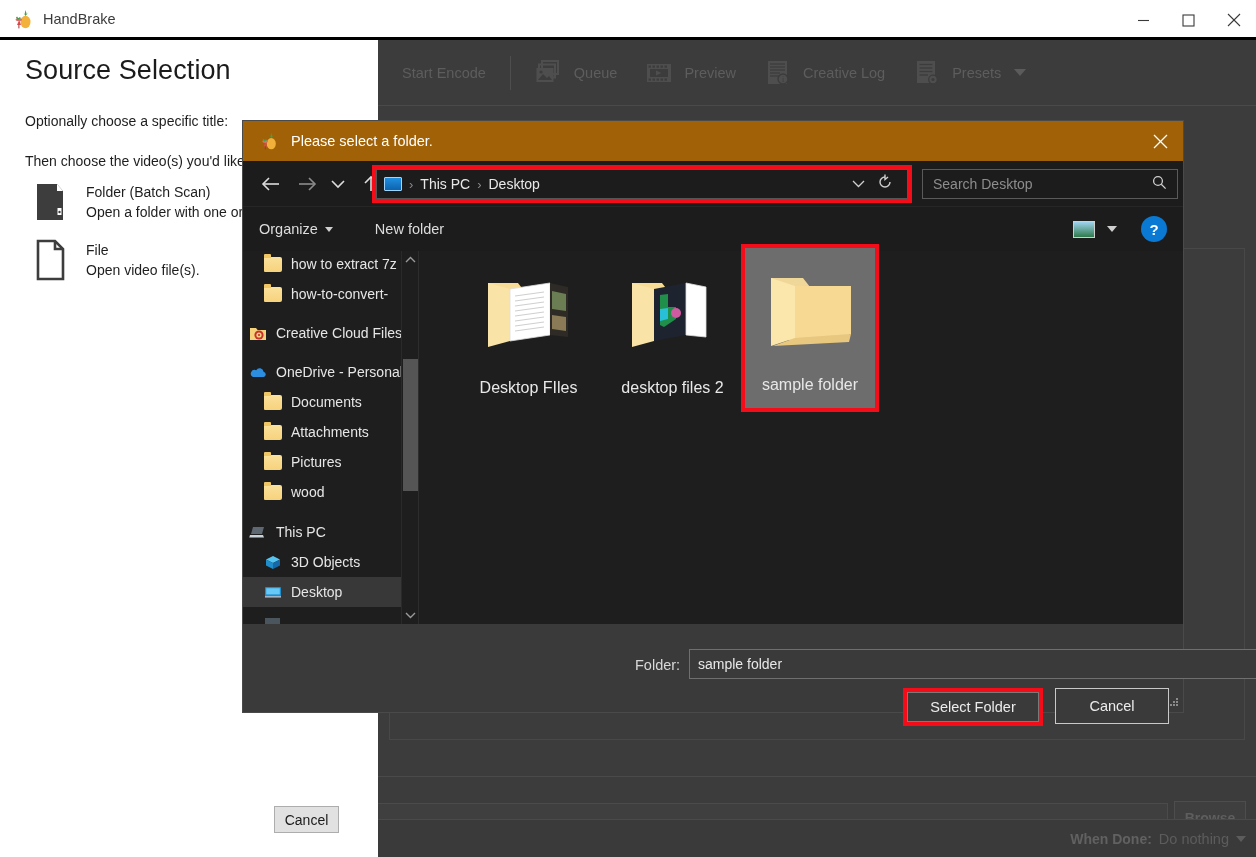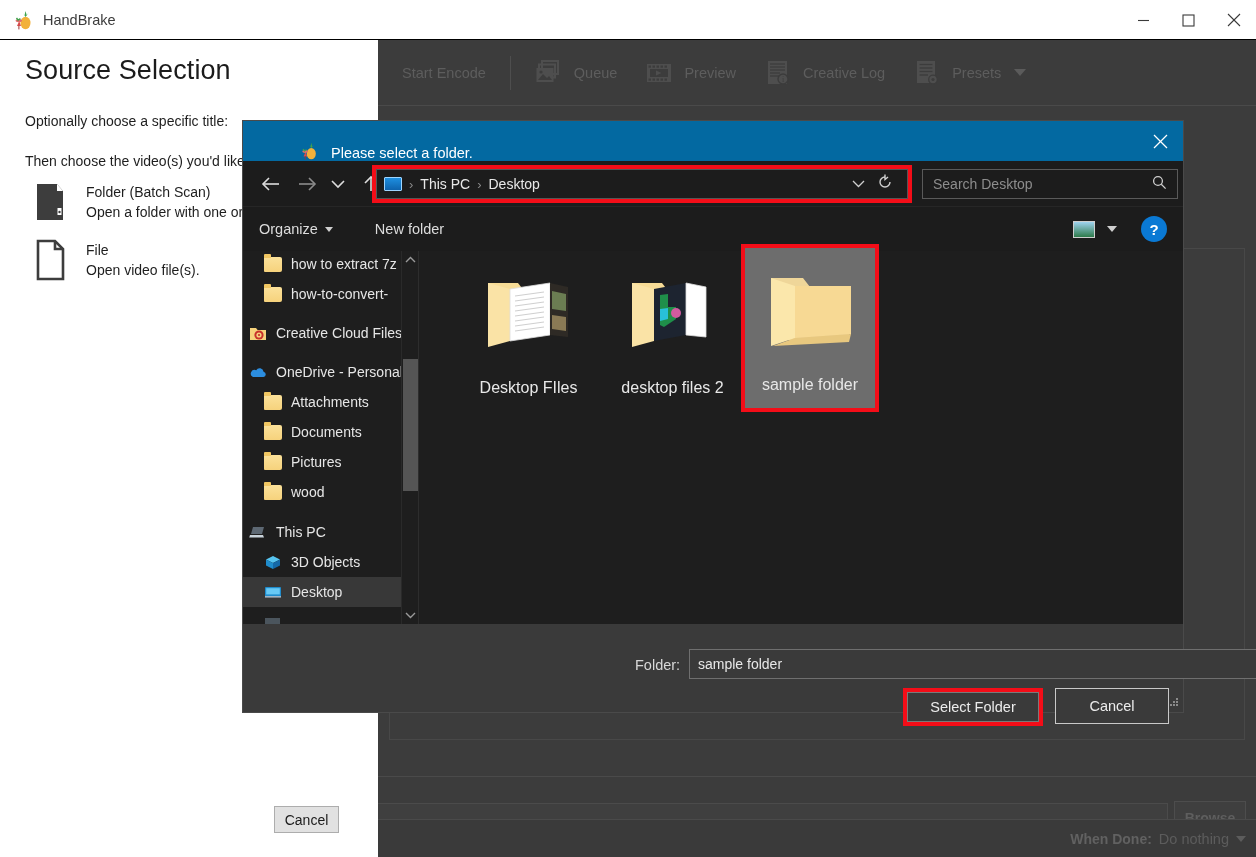--- a/index.html
+++ b/index.html
@@ -9,21 +9,21 @@
     background:#3c3c3c;
     position:relative;
     -webkit-font-smoothing:antialiased;
   }
 
   
   #hb-window{ position:absolute; left:0; top:0; width:1256px; height:857px; background:#3c3c3c; }
 
   #hb-titlebar{
     position:absolute; left:0; top:0; width:1256px; height:40px;
-    background:#ffffff; border-bottom:1px solid #000000;
+    background:#ffffff; border-bottom:3px solid #000000;
     display:flex; align-items:center;
   }
   #hb-titlebar .tb-icon{ margin-left:12px; width:22px; height:22px; position:relative; }
   #hb-titlebar .tb-title{ margin-left:9px; font-size:14.5px; color:#3c3c3c; }
   .win-btns{ position:absolute; right:0; top:0; height:40px; display:flex; }
   .win-btn{ width:45px; height:40px; display:flex; align-items:center; justify-content:center;
             color:#3a3a3a; }
   .win-btn svg{ display:block; }
 
   
@@ -106,21 +106,21 @@
 
   #hb-sep-1{ position:absolute; left:0; top:736px; width:878px; height:1px; background:#4a4a4a;}
 
   
   #dlg{
     position:absolute; left:243px; top:121px; width:940px; height:591px;
     background:#3a3a3a;
     box-shadow:0 0 0 1px #4a4a4a;
   }
   #dlg-title{
-    height:40px; background:#0369a1; display:flex; align-items:flex-end; position:relative;padding-left:40px;
+    height:40px; background:#a16207; display:flex; align-items:center; position:relative;
   }
   #dlg-title .d-ico{ margin-left:16px; width:20px;height:20px; position:relative;}
   #dlg-title .d-txt{ margin-left:12px; color:#ffffff; font-size:14.5px;}
   #dlg-close{
     position:absolute; right:0; top:0; width:46px; height:40px;
     display:flex; align-items:center; justify-content:center; color:#fff; cursor:pointer;
   }
 
   #dlg-nav{
     height:45px; background:#1c1c1c; display:flex; align-items:center; position:relative;
@@ -515,25 +515,25 @@
           <div class="tnode ind0">
             <span class="ti">
               <svg width="18" height="15" viewBox="0 0 18 15">
                 <path d="M4 12 H14.5 A2.7 2.7 0 0 0 14.6 6.7 A4 4 0 0 0 7.2 5.2 A3.4 3.4 0 0 0 4 12 Z" fill="#2c8ee0"></path>
               </svg>
             </span>
             <span>OneDrive - Personal</span>
           </div>
           <div class="tnode ind1">
             <span class="ti folder-ico"></span>
-            <span>Attachments</span>
+            <span>Documents</span>
           </div>
           <div class="tnode ind1">
             <span class="ti folder-ico"></span>
-            <span>Documents</span>
+            <span>Attachments</span>
           </div>
           <div class="tnode ind1">
             <span class="ti folder-ico"></span>
             <span>Pictures</span>
           </div>
           <div class="tnode ind1">
             <span class="ti folder-ico"></span>
             <span>wood</span>
           </div>
           <div style="height:10px"></div>

